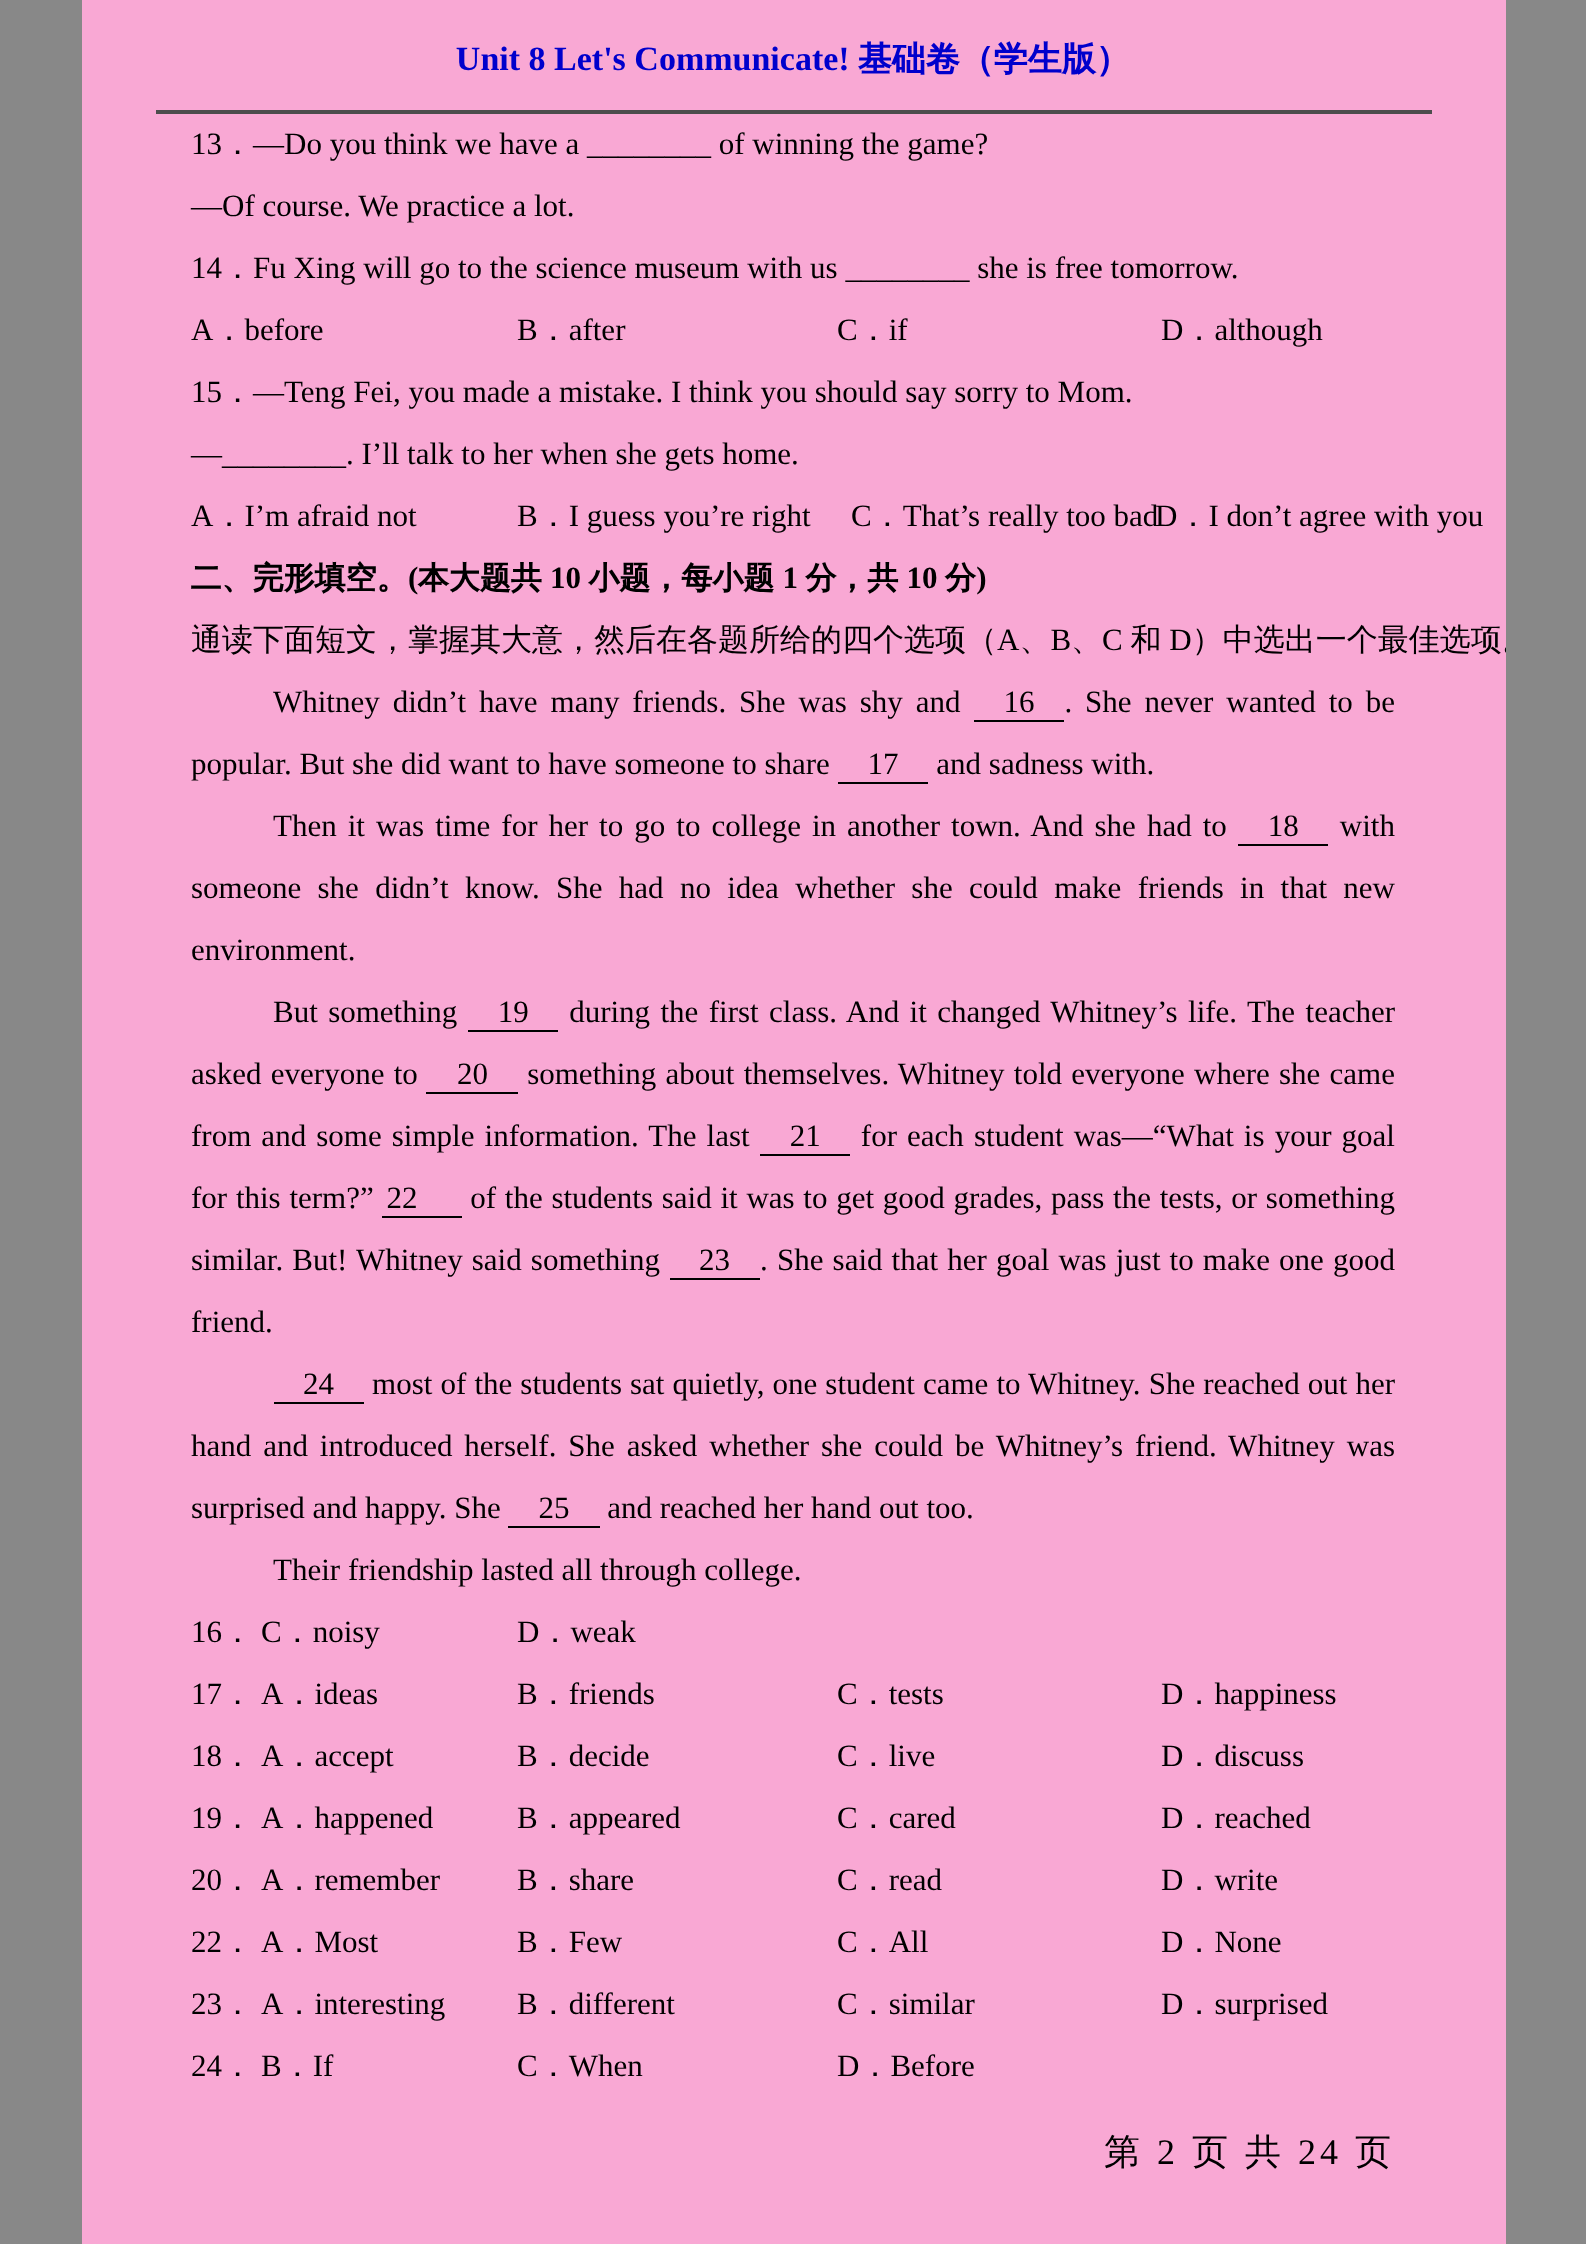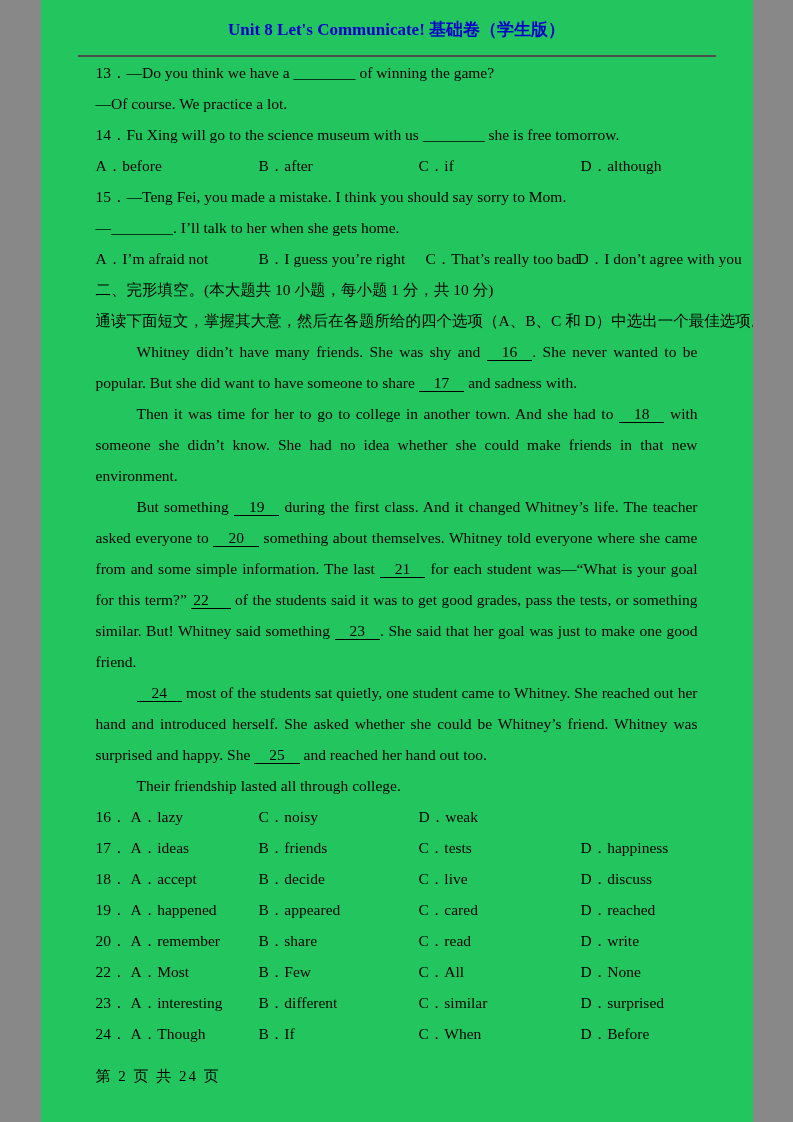--- a/index.html
+++ b/index.html
@@ -6,21 +6,21 @@
   body {
     background: #888;
     font-family: "Liberation Serif", "DejaVu Serif", serif;
     color: #000;
   }
   .page {
     position: relative;
     width: 712px;
     height: 1122px;
     margin: 0 auto;
-    background: #22c55e;
+    background: #f9a8d4;
     box-sizing: border-box;
     padding: 18px 55px 0 55px;
     overflow: hidden;
   }
   .doc-title {
     text-align: center;
     font-weight: bold;
     font-size: 17px;
     line-height: 24px;
     color: #0000CC;
@@ -59,32 +59,32 @@
   .opts-tight .w-b { width: 167px; flex: 0 0 167px; }
   .opts-tight .w-c { width: 152px; flex: 0 0 152px; }
   .opts-tight .w-d { flex: 1 1 auto; min-width: 0; }
   .item-row {
     display: grid;
     grid-template-columns: 35px 128px 160px 162px 1fr;
     font-size: 15.5px;
     line-height: 31px;
   }
   .section-title {
-    font-weight: normal;
+    font-weight: bold;
     font-size: 15.5px;
     line-height: 31px;
   }
   .blank {
     border-bottom: 1px solid #000;
     padding: 0 15px;
   }
   .blank-start { padding: 0 22px 0 2px; }
   .footer {
-    text-align: left;
-    font-size: 15px;
+    text-align: right;
+    font-size: 18px;
     line-height: 31px;
     margin-top: 12px;
     letter-spacing: 2px;
   }
 </style>
 </head>
 <body>
 
 <div class="page">
 
@@ -119,21 +119,20 @@
   <p class="para"><span>Then it was time for her to go to college in another town. And she had to </span><span class="blank">18</span><span> with someone she didn’t know. She had no idea whether she could make friends in that new environment.</span></p>
 
   <p class="para"><span>But something </span><span class="blank">19</span><span> during the first class. And it changed Whitney’s life. The teacher asked everyone to </span><span class="blank">20</span><span> something about themselves. Whitney told everyone where she came from and some simple information. The last </span><span class="blank">21</span><span> for each student was—“What is your goal for this term?” </span><span class="blank blank-start">22</span><span> of the students said it was to get good grades, pass the tests, or something similar. But! Whitney said something </span><span class="blank">23</span><span>. She said that her goal was just to make one good friend.</span></p>
 
   <p class="para"><span class="blank">24</span><span> most of the students sat quietly, one student came to Whitney. She reached out her hand and introduced herself. She asked whether she could be Whitney’s friend. Whitney was surprised and happy. She </span><span class="blank">25</span><span> and reached her hand out too.</span></p>
 
   <p class="para"><span>Their friendship lasted all through college.</span></p>
 
   <div class="item-row">
     <span>16．</span>
-    <span>A．lazy</span>
     <span>C．noisy</span>
     <span>D．weak</span>
   </div>
   <div class="item-row">
     <span>17．</span>
     <span>A．ideas</span>
     <span>B．friends</span>
     <span>C．tests</span>
     <span>D．happiness</span>
   </div>
@@ -167,21 +166,20 @@
   </div>
   <div class="item-row">
     <span>23．</span>
     <span>A．interesting</span>
     <span>B．different</span>
     <span>C．similar</span>
     <span>D．surprised</span>
   </div>
   <div class="item-row">
     <span>24．</span>
-    <span>A．Though</span>
     <span>B．If</span>
     <span>C．When</span>
     <span>D．Before</span>
   </div>
 
   <div class="footer">第 2 页 共 24 页</div>
 
 </div>
 
 </body></html>

